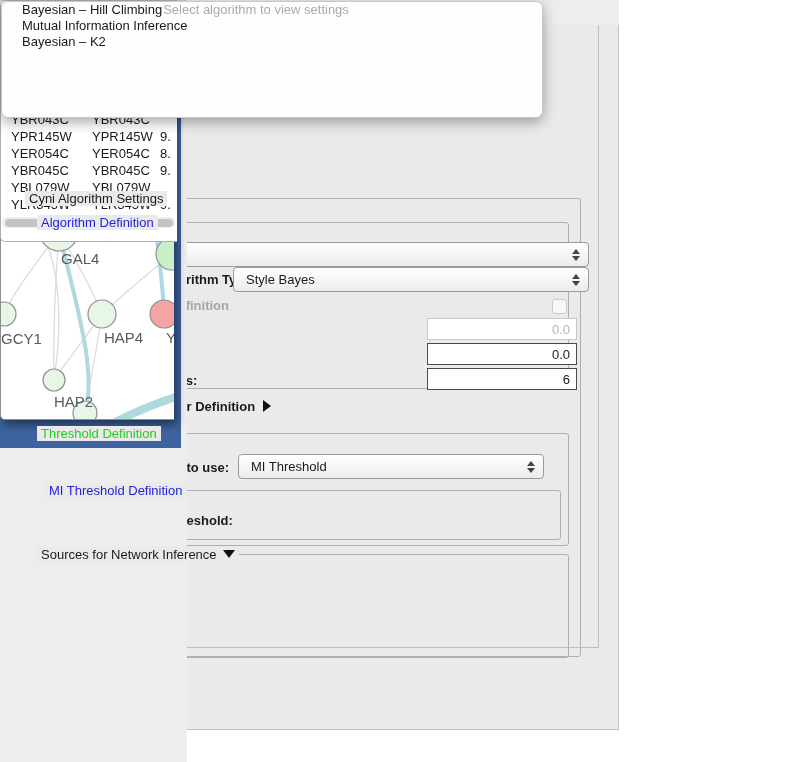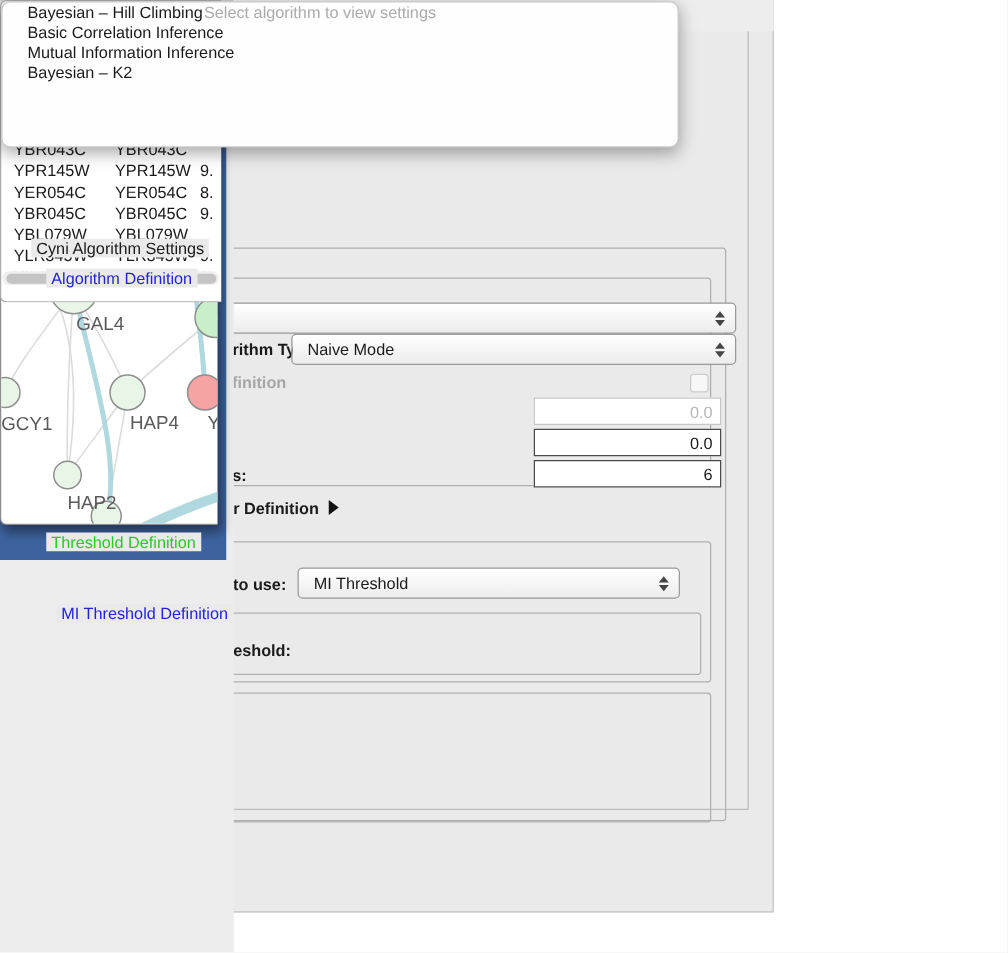--- a/index.html
+++ b/index.html
@@ -133,21 +133,20 @@
       </div>
 
     <div class="abs" id="tab-content"></div>
     <div class="abs" id="hidden-combo"></div>
     <div class="abs" id="hidden-field"></div>
 
     <div class="abs" id="algo-popup">
       <div class="abs" id="algo-hint">Select algorithm to view settings</div>
       <div class="abs" id="algo-items">
           <div class="algo-item">Bayesian – Hill Climbing</div>
-          <div class="algo-item">Basic Correlation Inference</div>
           <div class="algo-item">Mutual Information Inference</div>
           <div class="algo-item">Bayesian – K2</div>
         </div>
     </div>
 
     <div class="grp" style="left:16px;top:197px;width:562px;height:457px;"></div>
     <span class="gtitle" style="left:24px;top:190px;">Cyni Algorithm Settings</span>
 
     <div class="abs" id="settings-scroll-track"></div>
     <div class="abs" id="settings-scroll-thumb"></div>
@@ -156,21 +155,21 @@
     <span class="gtitle" style="left:36px;top:214px;color:var(--blue-title);">Algorithm Definition</span>
 
     <span class="lbl" style="left:36px;top:246px;">Aracne Mode:</span>
     <div class="combo" style="left:112px;top:241px;width:462px;height:23px;">
       <span>Discovery</span>
       <span class="spin"></span>
     </div>
 
     <span class="lbl" style="left:36px;top:271px;">Mutual Information Algorithm Type:</span>
     <div class="combo" style="left:232px;top:266px;width:342px;height:23px;">
-      <span>Naive Mode</span>
+      <span>Style Bayes</span>
       <span class="spin"></span>
     </div>
 
     <span class="lbl dis" style="left:36px;top:297px;">Manual Kernel Width Definition</span>
     <div class="chk" style="left:551px;top:298px;"></div>
 
     <span class="lbl dis" style="left:36px;top:322px;">Kernel Width (0,1):</span>
     <div class="field dis" style="left:426px;top:317px;width:142px;height:20px;">
       <span>0.0</span>
     </div>
@@ -197,20 +196,23 @@
       <span>MI Threshold</span>
       <span class="spin"></span>
     </div>
 
     <div class="grp" style="left:36px;top:489px;width:522px;height:48px;"></div>
     <span class="gtitle" style="left:44px;top:482px;color:var(--blue-title);">MI Threshold Definition</span>
 
     <span class="lbl" style="left:44px;top:512px;">Mutual Information Threshold:</span>
 
     <div class="grp" style="left:28px;top:553px;width:538px;height:102px;"></div>
+    <div class="gtitle" style="left:36px;top:546px;">
+      <span>Sources for Network Inference</span><span class="tri-down"></span>
+    </div>
     <span class="lbl" style="left:36px;top:568px;">Data Attributes</span>
     <div class="abs" id="attr-list">
         <div class="attr-item">SelfLoops</div>
         <div class="attr-item">TopologicalCoefficient</div>
         <div class="attr-item">BetweennessCentrality</div>
         <div class="attr-item">gal4RGexp</div>
       </div>
     <div class="abs" id="attr-vscroll"></div>
 
     <div class="abs" id="hscroll-track"></div>

